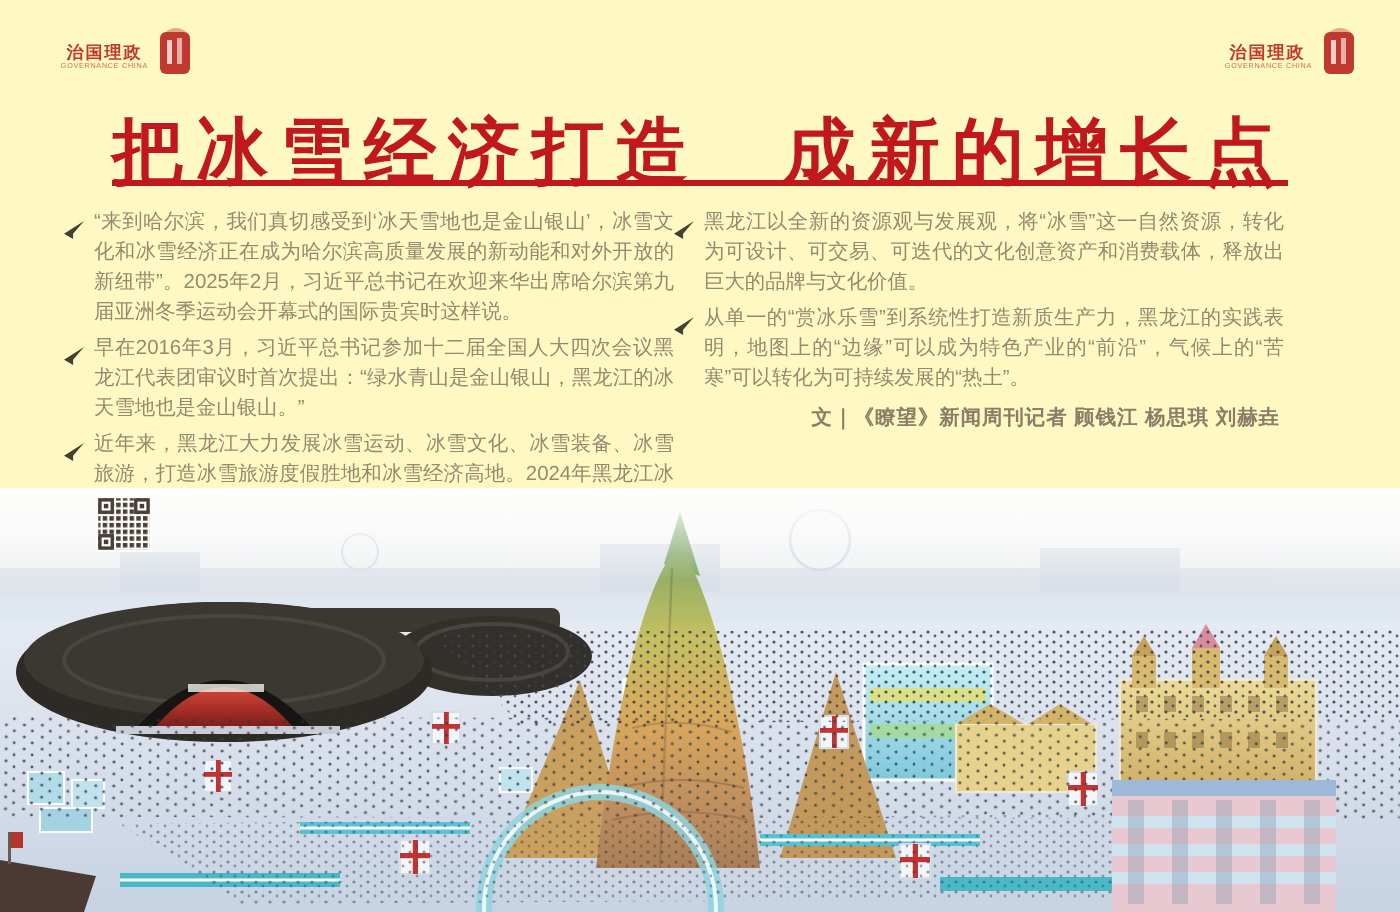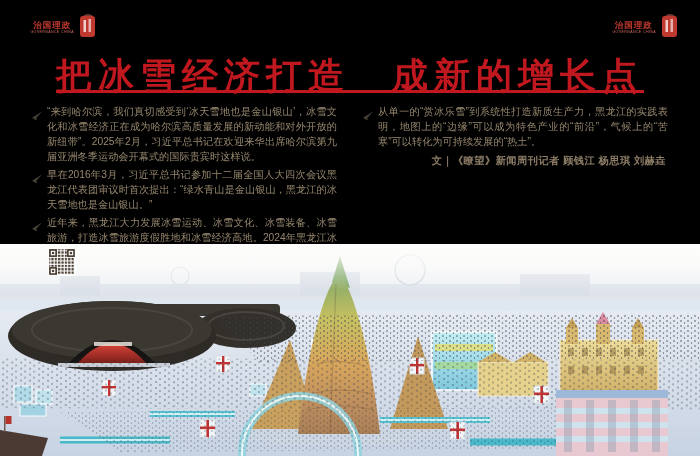--- a/index.html
+++ b/index.html
@@ -1,40 +1,40 @@
 <!DOCTYPE html>
 <html><head>
 <meta charset="utf-8">
 <style>
   * { margin:0; padding:0; box-sizing:border-box; }
   html,body { width:700px; height:456px; }
   body {
     font-family:"Liberation Sans","DejaVu Sans",sans-serif;
     background:#ffffff; overflow:hidden; position:relative;
   }
-  .page { position:absolute; inset:0; width:700px; height:456px; background:#000000; overflow:hidden; }
+  .page { position:absolute; inset:0; width:700px; height:456px; background:#fef9c3; overflow:hidden; }
 
   
   .logo { position:absolute; top:14px; display:flex; align-items:center; gap:3px; }
   .logo.left  { left:28px; }
   .logo.right { right:22px; }
   .logo .words { display:flex; flex-direction:column; align-items:center; line-height:1.1; }
   .logo .cn { color:#c0392f; font-weight:bold; font-size:8.5px; letter-spacing:1px; white-space:nowrap; }
   .logo .en { color:#cf6a5e; font-size:4px; letter-spacing:.4px; white-space:nowrap; transform:scale(.9); }
 
   
   .headline {
     position:absolute; top:52px; left:0; width:700px; text-align:center;
     font-size:36px; font-weight:900; color:#c1181f; letter-spacing:6px; white-space:nowrap;text-decoration:underline;
   }
 
   
   .columns {
     position:absolute; top:104px; left:32px; width:636px; height:142px;
-    display:flex; gap:26px;
+    display:flex; 
   }
   .col { width:305px; }
   .bullet { position:relative; padding-left:15px; margin-bottom:3px; }
   .bullet-icon { position:absolute; left:0; top:3px; width:10px; height:10px; }
   .bullet p {
     font-size:10.2px; line-height:15px; color:#97886f;
     text-align:justify; text-justify:inter-character;
   }
   .byline {
     margin-top:5px; padding-right:2px; text-align:right;
@@ -101,20 +101,26 @@
               <path d="M0 7 L11 0 L5 7 L5 10 Z" fill="#453e35"></path>
             </svg></span>
         <p>近年来，黑龙江大力发展冰雪运动、冰雪文化、冰雪装备、冰雪旅游，打造冰雪旅游度假胜地和冰雪经济高地。2024年黑龙江冰雪经济总产出达2661.7亿元。</p>
       </div>
     </section>
     <section class="col">
       <div class="bullet">
         <span class="bullet-icon"><svg width="10" height="10" viewBox="0 0 11 10">
               <path d="M0 7 L11 0 L5 7 L5 10 Z" fill="#453e35"></path>
             </svg></span>
+        <p>黑龙江以全新的资源观与发展观，将“冰雪”这一自然资源，转化为可设计、可交易、可迭代的文化创意资产和消费载体，释放出巨大的品牌与文化价值。</p>
+      </div>
+      <div class="bullet">
+        <span class="bullet-icon"><svg width="10" height="10" viewBox="0 0 11 10">
+              <path d="M0 7 L11 0 L5 7 L5 10 Z" fill="#453e35"></path>
+            </svg></span>
         <p>从单一的“赏冰乐雪”到系统性打造新质生产力，黑龙江的实践表明，地图上的“边缘”可以成为特色产业的“前沿”，气候上的“苦寒”可以转化为可持续发展的“热土”。</p>
       </div>
       <p class="byline">文｜《瞭望》新闻周刊记者 顾钱江 杨思琪 刘赫垚</p>
     </section>
   </main>
 
   <figure class="photo">
     <svg class="scene" viewBox="0 0 700 212" preserveAspectRatio="none">
       <defs>
         <linearGradient id="sky" x1="0" y1="0" x2="0" y2="1">

